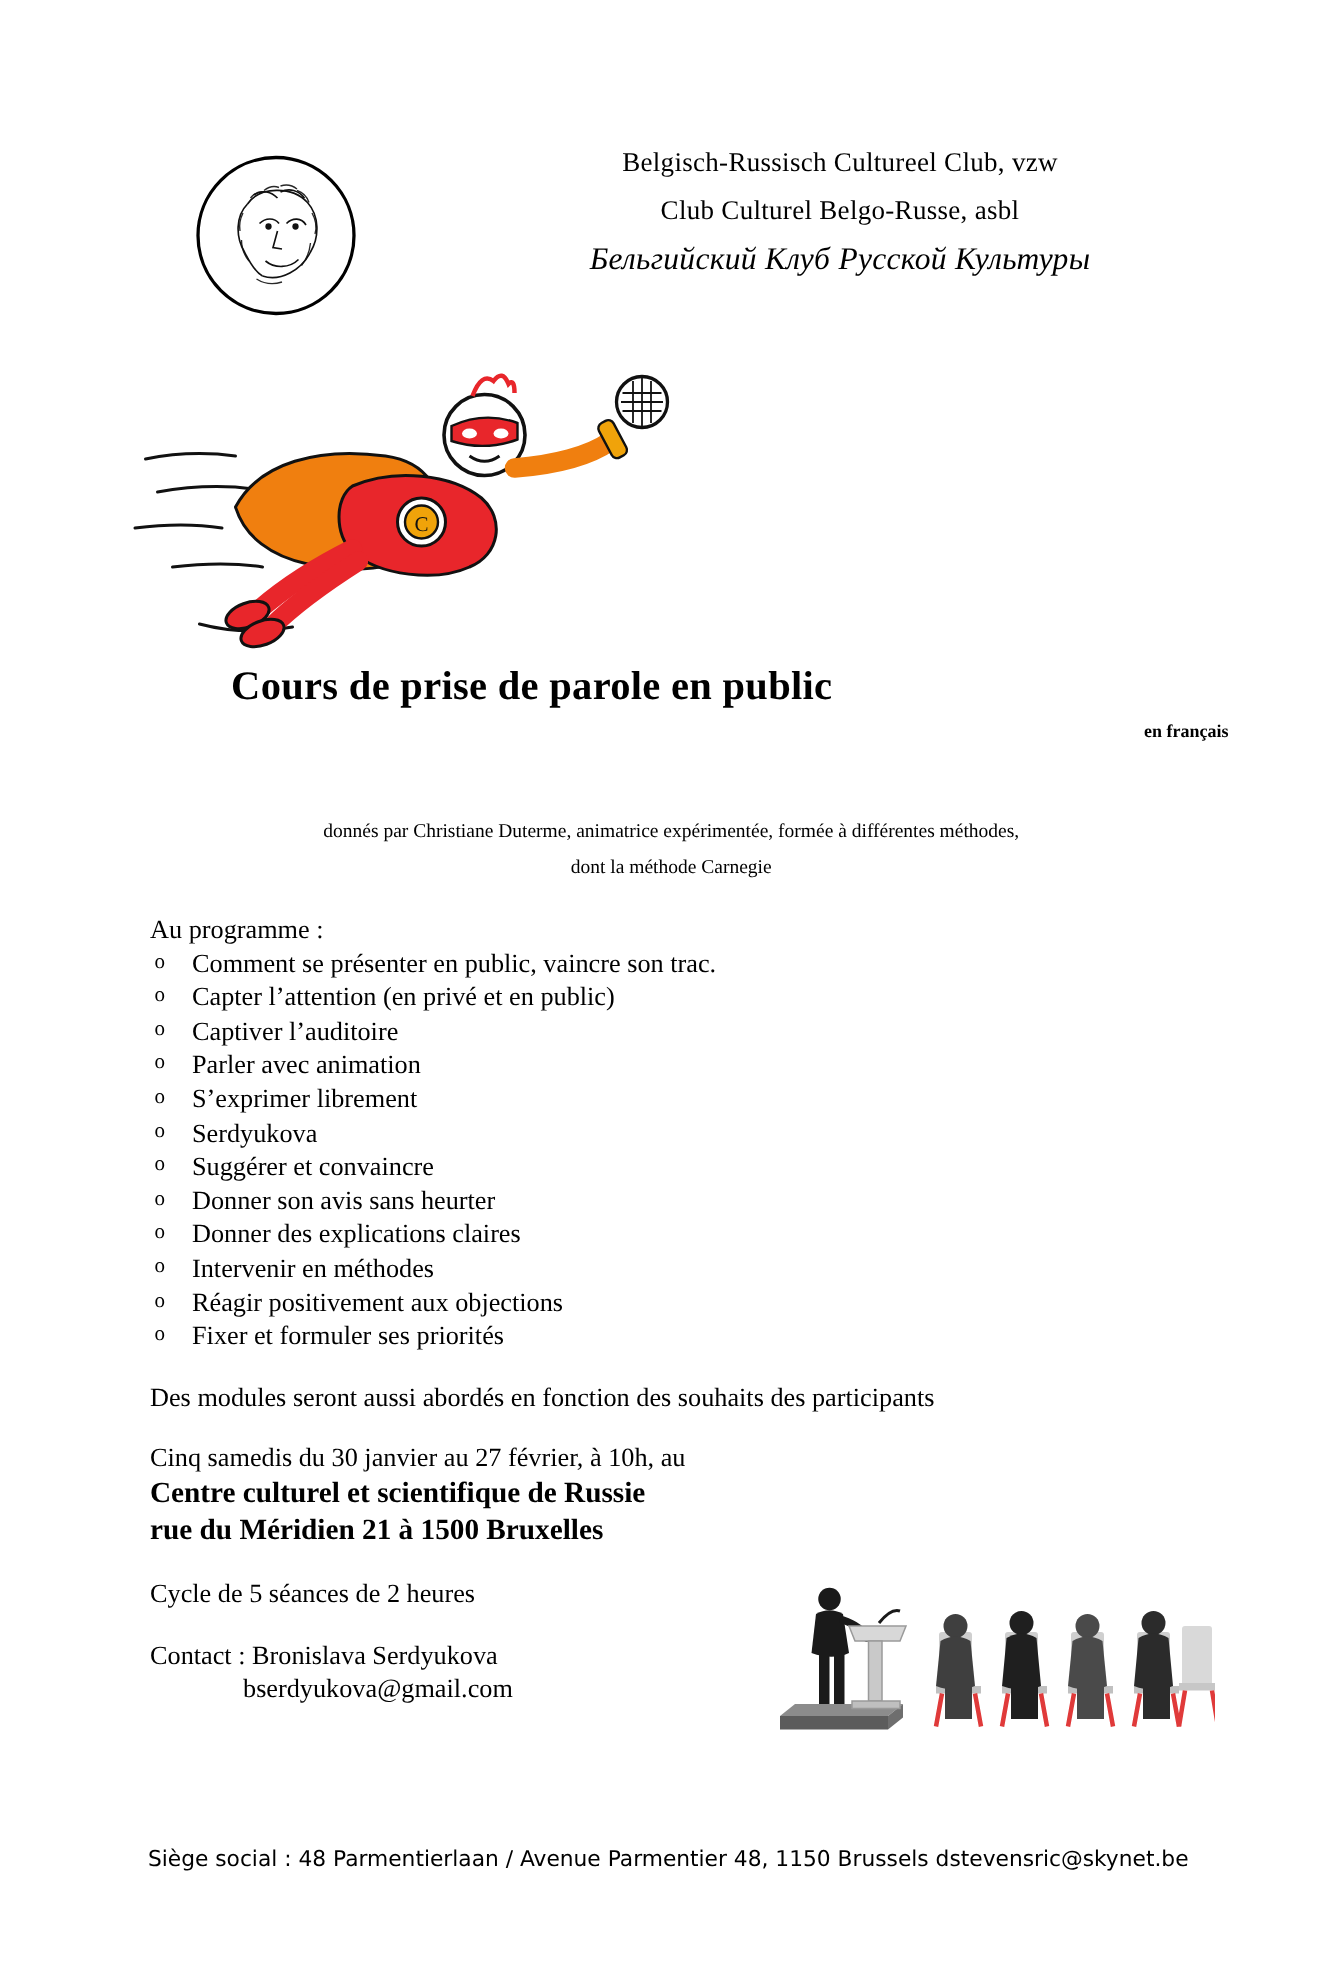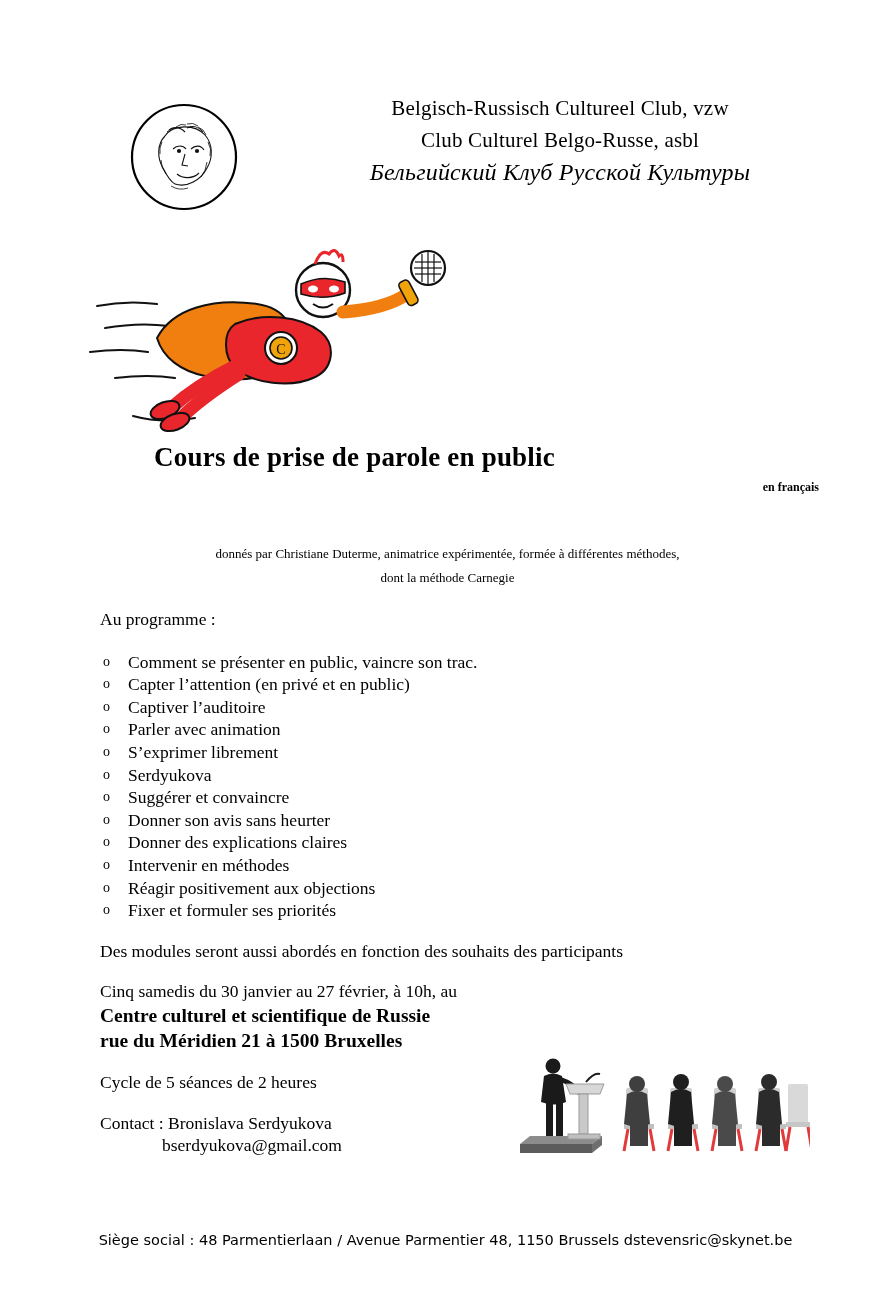--- a/index.html
+++ b/index.html
@@ -32,27 +32,27 @@
     height: 110px;
   }
   .header-titles {
     position: absolute;
     left: 300px;
     top: 0;
     width: 520px;
     text-align: center;
   }
   .header-line {
-    font-size: 21px;
+    font-size: 18px;
     line-height: 32px;
     letter-spacing: 0.2px;
   }
   .header-line.ru {
     font-style: italic;
-    font-size: 24px;
+    font-size: 21px;
   }
 
   
   .hero {
     position: absolute;
     left: 85px;
     top: 228px;
     width: 390px;
     height: 220px;
   }
@@ -90,21 +90,21 @@
   
   .body-block {
     position: absolute;
     left: 100px;
     top: 608px;
     width: 720px;
     font-size: 17.5px;
     line-height: 22.6px;
   }
   .prog-head {
-    margin-bottom: 20px;
+    margin-bottom: 0;
   }
   ul.prog {
     list-style: none;
     margin: 0;
     padding: 0;
   }
   ul.prog li {
     position: relative;
     padding-left: 28px;
     line-height: 22.6px;

